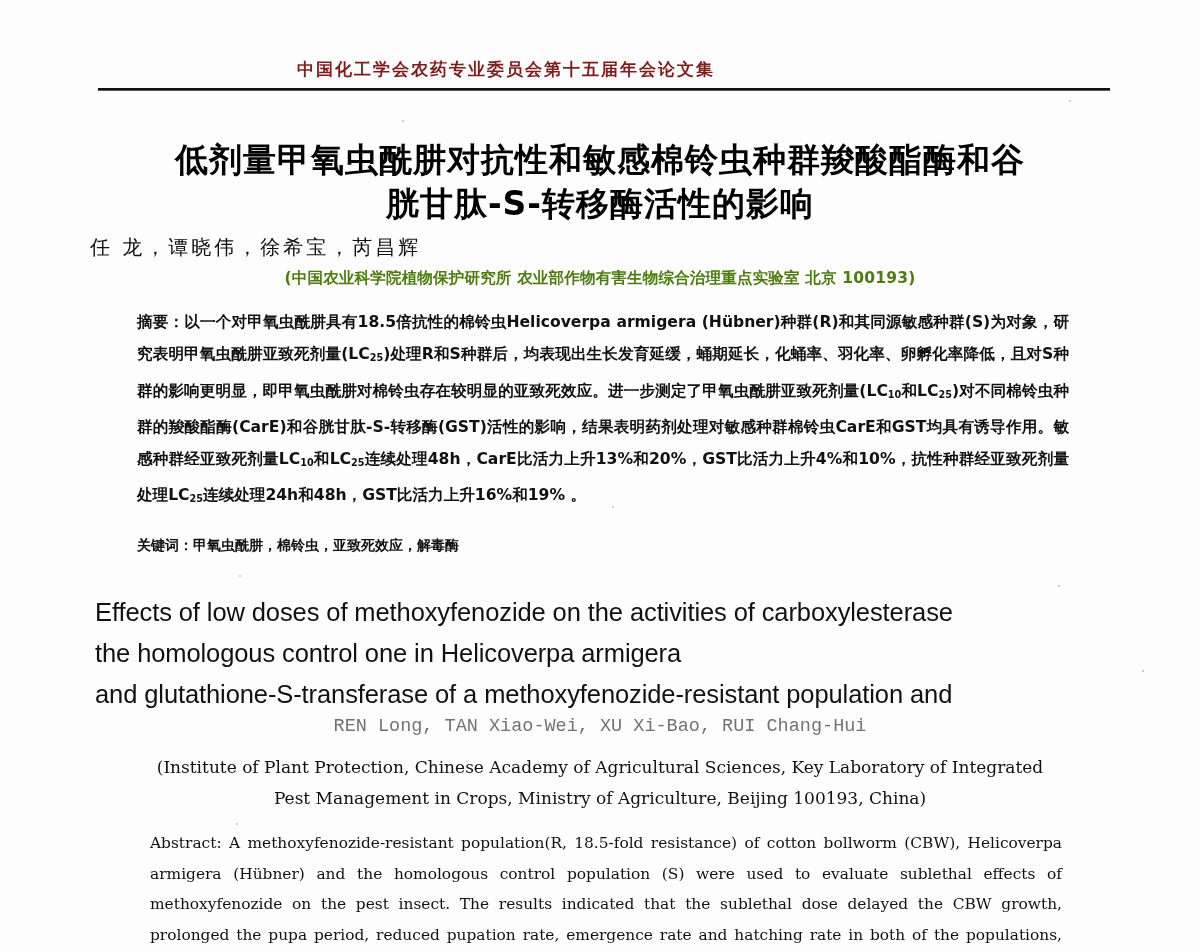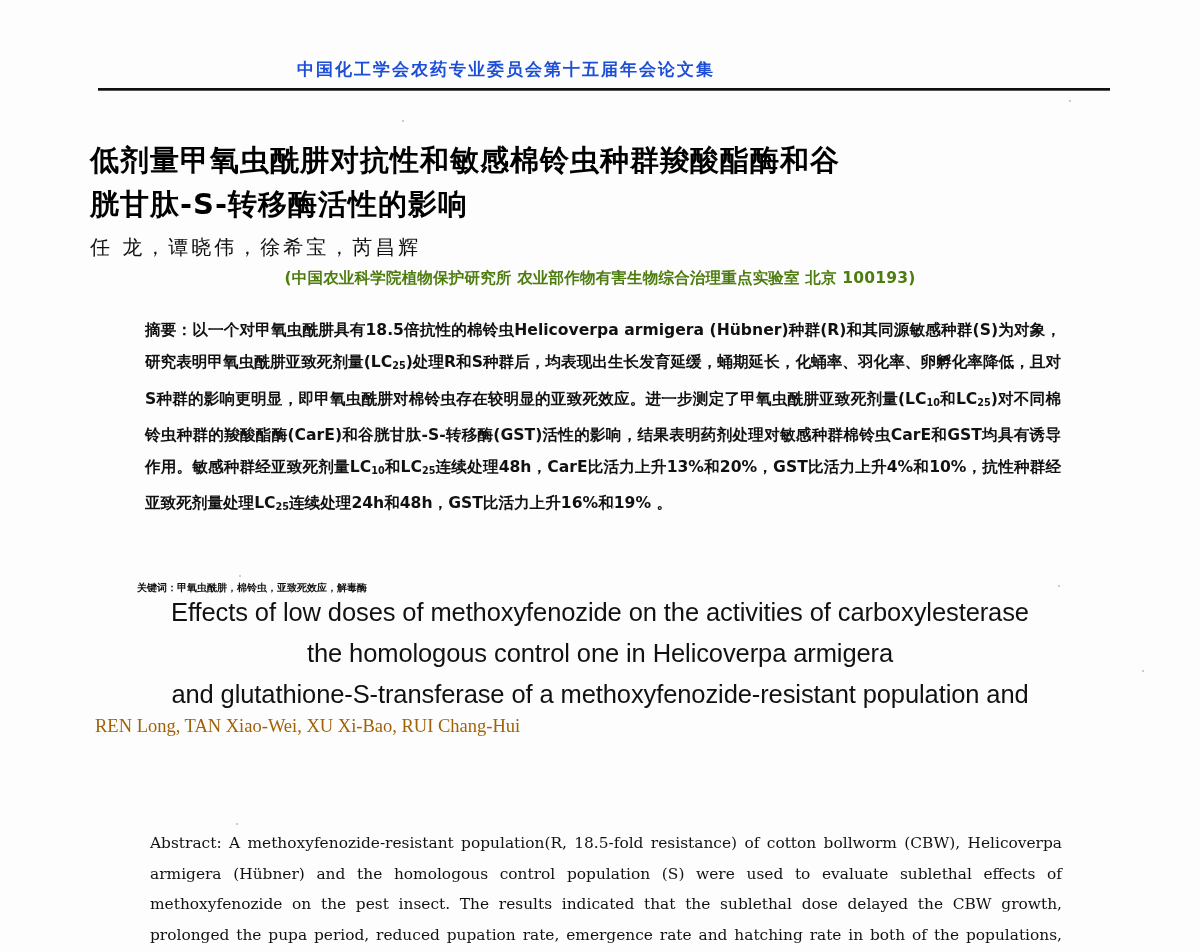--- a/index.html
+++ b/index.html
@@ -28,42 +28,42 @@
   .running-head {
     position: absolute;
     top: 58px;
     left: 0;
     width: 1012px;
     text-align: center;
     font-family: "DejaVu Serif", "Liberation Serif", serif;
     font-weight: bold;
     font-size: 17px;
     letter-spacing: 2px;
-    color: #1d4ed8;
+    color: #7f1d1d;
   }
   .head-rule {
     position: absolute;
     top: 88px;
     left: 98px;
     width: 1012px;
     height: 0;
     border-top: 2px solid #111;
     border-bottom: 1px solid #555;
   }
 
   
   .cn-title {
     position: absolute;
     top: 138px;
     left: 90px;
     width: 1020px;
-    text-align: left;
-    font-family: "DejaVu Sans", "Liberation Sans", sans-serif;
-    font-weight: bold;
-    font-size: 29px;
+    text-align: center;
+    font-family: "DejaVu Sans", "Liberation Sans", sans-serif;
+    font-weight: bold;
+    font-size: 33px;
     line-height: 44px;
     letter-spacing: 1px;
     color: #000;
   }
   .cn-authors {
     position: absolute;
     top: 234px;
     left: 90px;
     width: 1020px;
     font-family: "DejaVu Serif", "Liberation Serif", serif;
@@ -92,57 +92,57 @@
     width: 932px;
     font-family: "DejaVu Sans", "Liberation Sans", sans-serif;
     font-size: 15.6px;
     font-weight: bold;
     line-height: 32.2px;
     text-align: justify;
     text-justify: inter-character;
     color: #111;
     letter-spacing: 0px;
   }
-  .cn-abstract p { margin: 8px; }
+  .cn-abstract p { margin: 0; }
   .cn-keywords {
     position: absolute;
     top: 530px;
     left: 137px;
     width: 932px;
     font-family: "DejaVu Sans", "Liberation Sans", sans-serif;
-    font-size: 10px;
+    font-size: 14px;
     font-weight: bold;
     line-height: 30px;
     color: #111;
-    margin-top: 43px;
   }
   .lbl { font-weight: bold; }
   sub { font-size: 0.62em; vertical-align: -0.22em; }
 
   
   .en-title {
     position: absolute;
     top: 592px;
     left: 95px;
     width: 1010px;
-    text-align: center;
+    text-align: left;
     font-family: "Liberation Sans", "DejaVu Sans", sans-serif;
     font-size: 25.5px;
     line-height: 41px;
     color: #111;
     letter-spacing: -0.1px;
   }
   .en-authors {
     position: absolute;
     top: 716px;
     left: 95px;
     width: 1010px;
-    font-family: Liberation Serif, serif;
+    text-align: center;
+    font-family: Liberation Mono, monospace;
     font-size: 18.5px;
-    color: #a16207;
+    color: #737373;
   }
   .en-affil {
     position: absolute;
     top: 752px;
     left: 130px;
     width: 940px;
     text-align: center;
     font-family: "DejaVu Serif", "Liberation Serif", serif;
     font-size: 17px;
     line-height: 31px;
@@ -198,20 +198,24 @@
   </div>
 
   <div class="en-title">
     <div>Effects of low doses of methoxyfenozide on the activities of carboxylesterase</div>
     <div>the homologous control one in Helicoverpa armigera</div>
     <div>and glutathione-S-transferase of a methoxyfenozide-resistant population and</div>
   </div>
 
   <div class="en-authors">REN Long, TAN Xiao-Wei, XU Xi-Bao, RUI Chang-Hui</div>
 
+  <div class="en-affil">
+    <div>(Institute of Plant Protection, Chinese Academy of Agricultural Sciences, Key Laboratory of Integrated</div>
+    <div>Pest Management in Crops, Ministry of Agriculture, Beijing 100193, China)</div>
+  </div>
 
   <div class="en-abstract">
     <p><span>Abstract:</span><span> A methoxyfenozide-resistant population(R, 18.5-fold resistance) of cotton bollworm (CBW), Helicoverpa armigera (Hübner) and the homologous control population (S) were used to evaluate sublethal effects of methoxyfenozide on the pest insect. The results indicated that the sublethal dose delayed the CBW growth, prolonged the pupa period, reduced pupation rate, emergence rate and hatching rate in both of the populations, especially in the</span></p>
   </div>
 
   <div class="speck" style="left:402px; top:120px;"></div>
   <div class="speck" style="left:1069px; top:100px;"></div>
   <div class="speck" style="left:239px; top:575px;"></div>
   <div class="speck" style="left:1058px; top:585px;"></div>
   <div class="speck" style="left:236px; top:823px;"></div>

